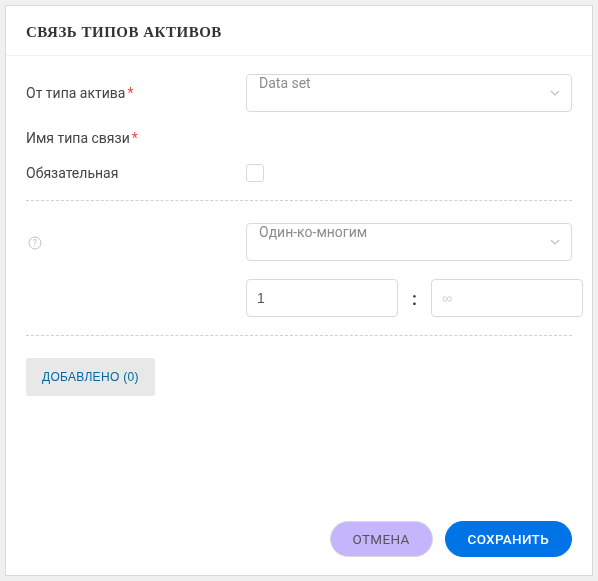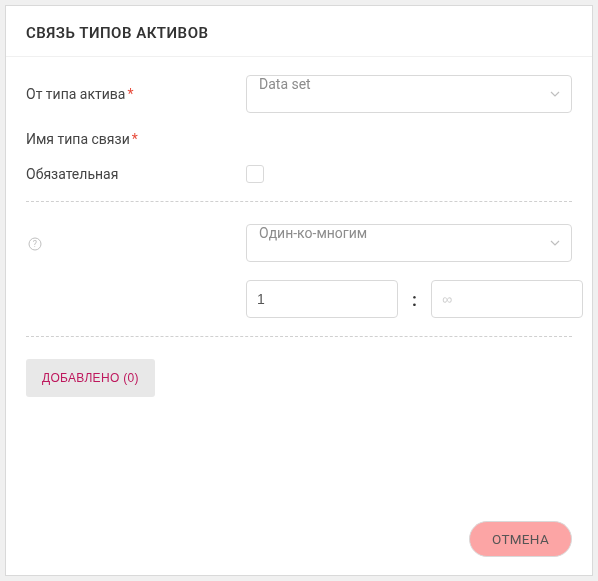--- a/index.html
+++ b/index.html
@@ -16,20 +16,21 @@
     height: 571px;
     background: #fff;
     border: 1px solid #d9d9d9;
     position: relative;
     display: flex;
     flex-direction: column;
   }
   .dialog-header {
     padding: 18px 20px 14px 20px;
     border-bottom: 1px solid #f0f0f0;
+    font-family: Liberation Serif, serif;
   }
   .dialog-title {
     font-size: 15px;
     font-weight: 600;
     letter-spacing: 0.5px;
     color: #333;
   }
   .dialog-body {
     flex: 1;
     padding: 18px 20px 0 20px;
@@ -138,21 +139,21 @@
     font-size: 18px;
     font-weight: 600;
     color: #333;
   }
   .added-btn {
     height: 38px;
     padding: 0 16px;
     border: none;
     border-radius: 3px;
     background: #e8e8e8;
-    color: #be185d;
+    color: #0369a1;
     font-size: 12px;
     letter-spacing: 0.3px;
     cursor: default;
   }
   .dialog-footer {
     padding: 16px 20px 18px 20px;
     display: flex;
     justify-content: flex-end;
     gap: 12px;
   }
@@ -161,21 +162,21 @@
     padding: 0 22px;
     border-radius: 18px;
     font-size: 13.5px;
     letter-spacing: 0.3px;
     cursor: pointer;
     display: inline-flex;
     align-items: center;
     justify-content: center;
   }
   .btn-cancel {
-    background: #fca5a5;
+    background: #c4b5fd;
     border: 1px solid #d9d9d9;
     color: #555;
   }
   .btn-save {
     background: #0073e6;
     border: 1px solid #0073e6;
     color: #fff;
     font-weight: 500;
   }
 </style>
@@ -278,15 +279,16 @@
     <div class="form-row">
       <div class="form-control-wrap">
         <button class="added-btn">ДОБАВЛЕНО (0)</button>
       </div>
     </div>
 
   </div>
 
   <div class="dialog-footer">
     <div class="btn btn-cancel">ОТМЕНА</div>
+    <div class="btn btn-save">СОХРАНИТЬ</div>
   </div>
 
 </div>
 
 </body></html>

